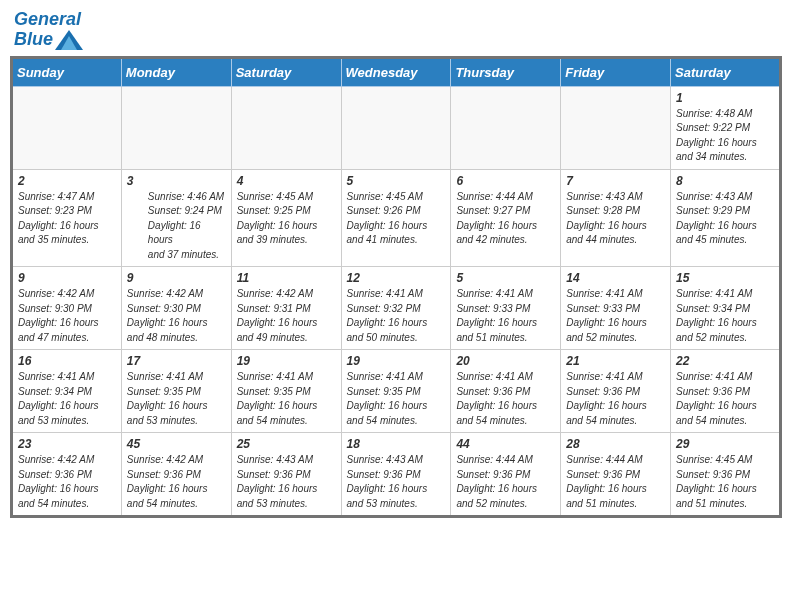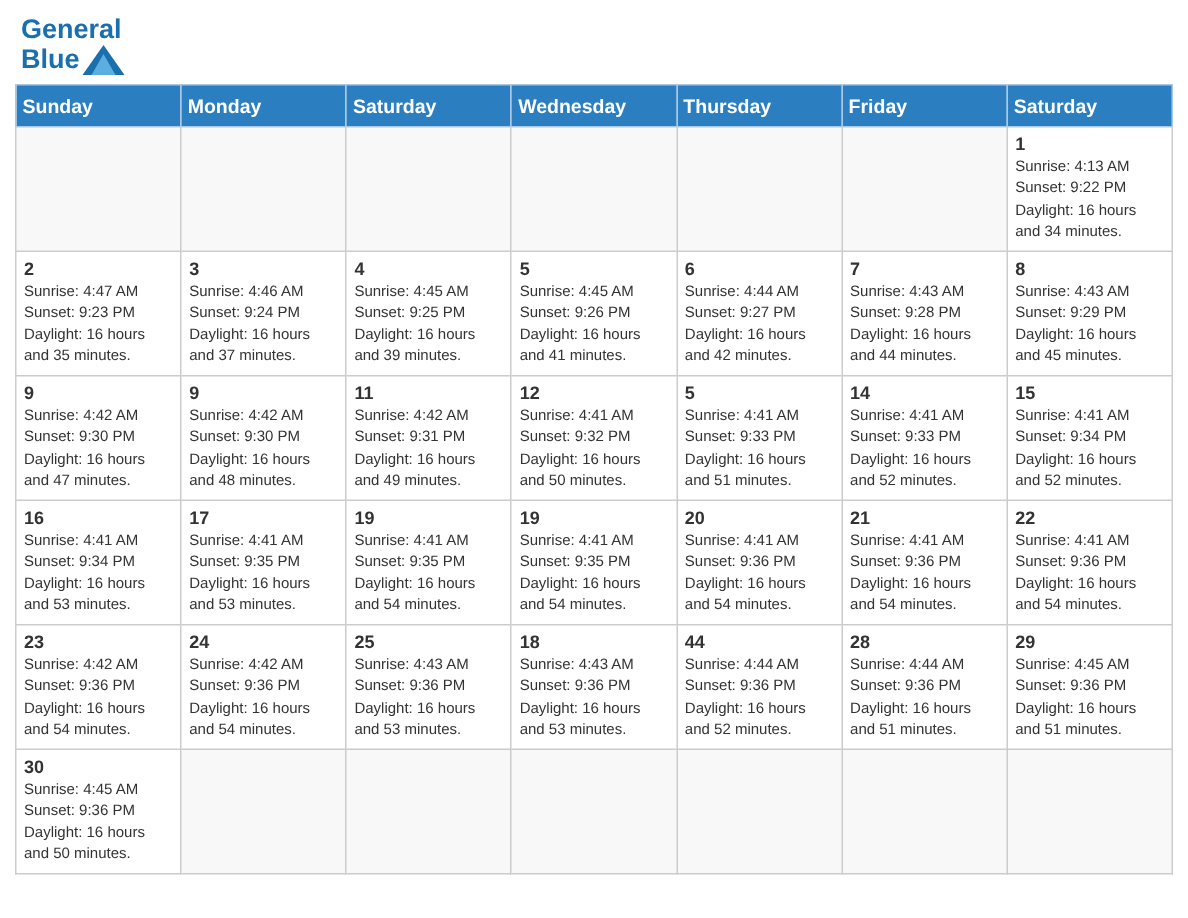--- a/index.html
+++ b/index.html
@@ -19,41 +19,43 @@
     }
     .logo {
       display: flex;
       align-items: center;
     }
     .logo-text {
       font-size: 18px;
       font-weight: bold;
       color: #333;
       line-height: 1.1;
+      font-style: italic;
     }
     .logo-text span {
       color: #1a6faf;
     }
     .title-block {
       text-align: right;
     }
     .title-block h1 {
       font-size: 32px;
       font-weight: bold;
       color: #333;
     }
     .title-block h2 {
       font-size: 16px;
       font-weight: normal;
       color: #333;
     }
     .calendar {
       width: 100%;
       border-collapse: collapse;
-      border: 1px solid #737373;
+      border: 3px solid #737373;
+      font-style: italic;
     }
     .calendar thead tr th {
       background-color: #2b7fc0;
       color: #fff;
       font-size: 13px;
       font-weight: bold;
       padding: 6px 4px;
       text-align: left;
       border: 1px solid #aac9e6;
     }
@@ -120,37 +122,37 @@
   <tbody id="calendar-body">
   <tr>
         <td class="empty-cell"></td>
         <td class="empty-cell"></td>
         <td class="empty-cell"></td>
         <td class="empty-cell"></td>
         <td class="empty-cell"></td>
         <td class="empty-cell"></td>
         <td>
           <span class="day-number">1</span>
-          <div class="day-info" style="white-space: pre-line;">Sunrise: 4:13 AM
+          <div class="day-info" style="white-space: pre-line;">Sunrise: 4:48 AM
 Sunset: 9:22 PM
 Daylight: 16 hours
 and 34 minutes.</div>
         </td>
       </tr>
       <tr>
         <td>
           <span class="day-number">2</span>
           <div class="day-info" style="white-space: pre-line;">Sunrise: 4:47 AM
 Sunset: 9:23 PM
 Daylight: 16 hours
 and 35 minutes.</div>
         </td>
         <td>
           <span class="day-number">3</span>
-          <div class="day-info" style="white-space: pre-line;">Sunrise: 4:46 AM
+          <div class="day-info" style="white-space: pre-line; margin-left: 21px;">Sunrise: 4:46 AM
 Sunset: 9:24 PM
 Daylight: 16 hours
 and 37 minutes.</div>
         </td>
         <td>
           <span class="day-number">4</span>
           <div class="day-info" style="white-space: pre-line;">Sunrise: 4:45 AM
 Sunset: 9:25 PM
 Daylight: 16 hours
 and 39 minutes.</div>
@@ -288,21 +290,21 @@
       </tr>
       <tr>
         <td>
           <span class="day-number">23</span>
           <div class="day-info" style="white-space: pre-line;">Sunrise: 4:42 AM
 Sunset: 9:36 PM
 Daylight: 16 hours
 and 54 minutes.</div>
         </td>
         <td>
-          <span class="day-number">24</span>
+          <span class="day-number">45</span>
           <div class="day-info" style="white-space: pre-line;">Sunrise: 4:42 AM
 Sunset: 9:36 PM
 Daylight: 16 hours
 and 54 minutes.</div>
         </td>
         <td>
           <span class="day-number">25</span>
           <div class="day-info" style="white-space: pre-line;">Sunrise: 4:43 AM
 Sunset: 9:36 PM
 Daylight: 16 hours
@@ -329,30 +331,15 @@
 Daylight: 16 hours
 and 51 minutes.</div>
         </td>
         <td>
           <span class="day-number">29</span>
           <div class="day-info" style="white-space: pre-line;">Sunrise: 4:45 AM
 Sunset: 9:36 PM
 Daylight: 16 hours
 and 51 minutes.</div>
         </td>
-      </tr>
-      <tr>
-        <td>
-          <span class="day-number">30</span>
-          <div class="day-info" style="white-space: pre-line;">Sunrise: 4:45 AM
-Sunset: 9:36 PM
-Daylight: 16 hours
-and 50 minutes.</div>
-        </td>
-        <td class="empty-cell"></td>
-        <td class="empty-cell"></td>
-        <td class="empty-cell"></td>
-        <td class="empty-cell"></td>
-        <td class="empty-cell"></td>
-        <td class="empty-cell"></td>
       </tr>
     </tbody>
 </table>
 
 </body></html>

